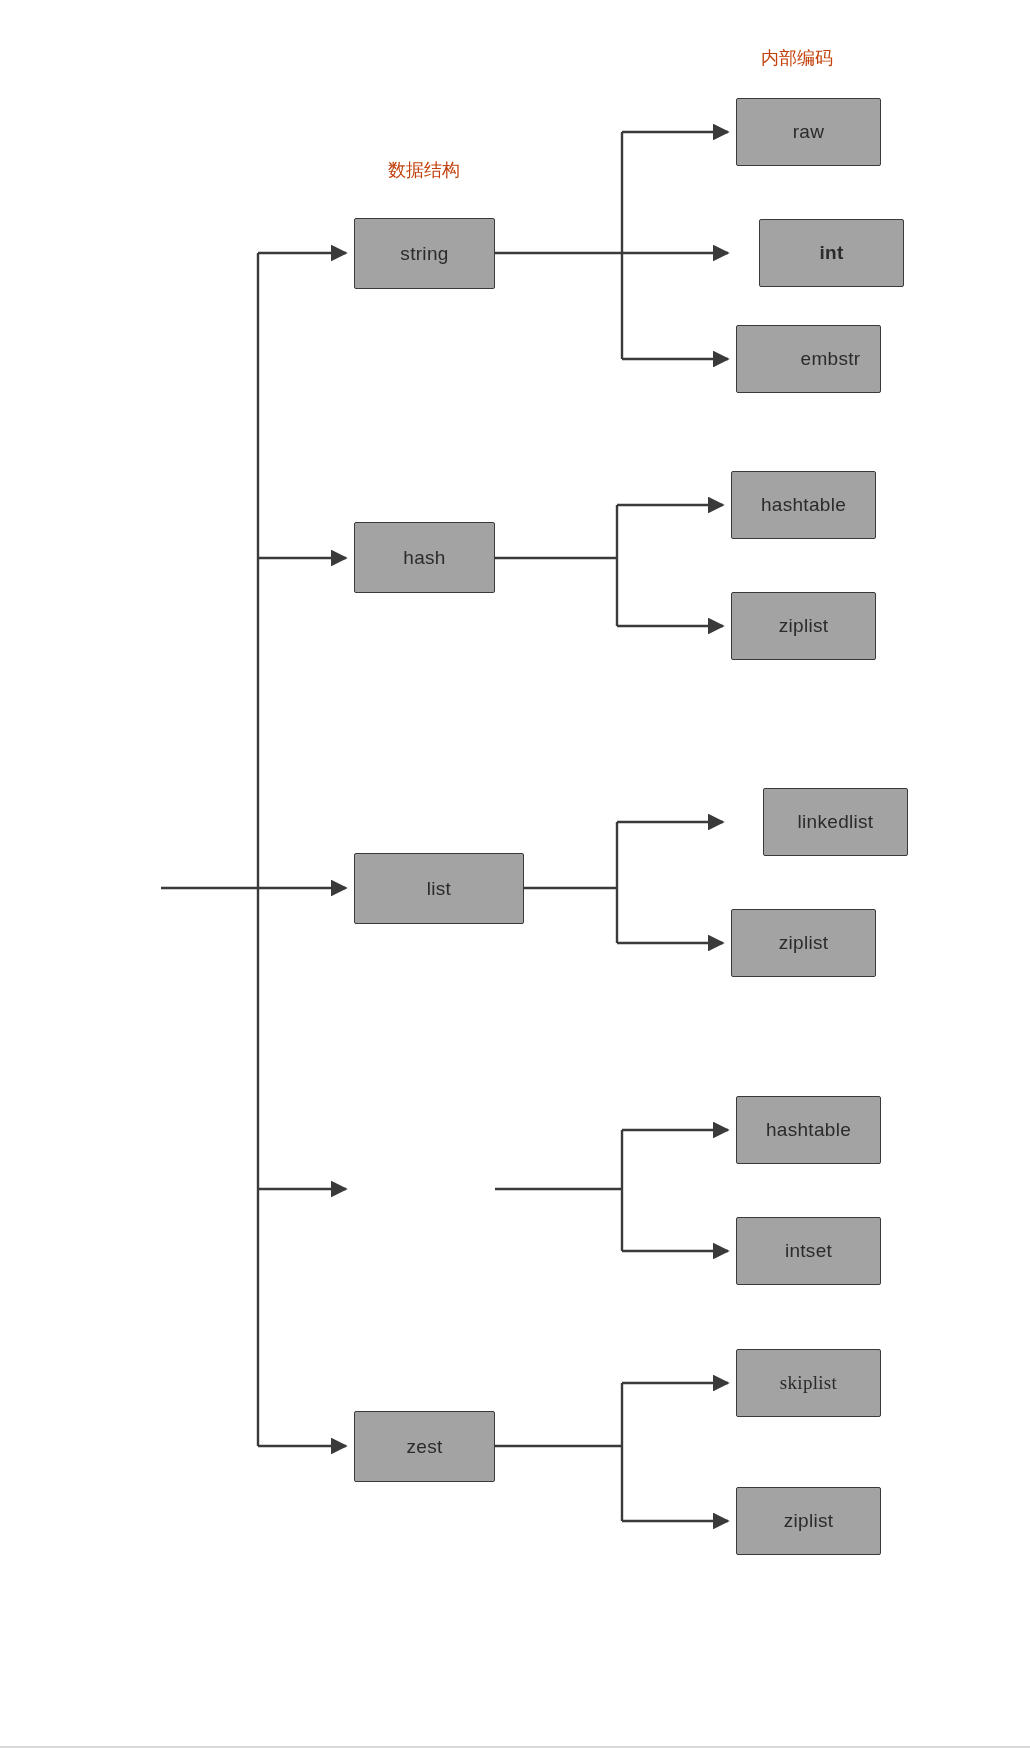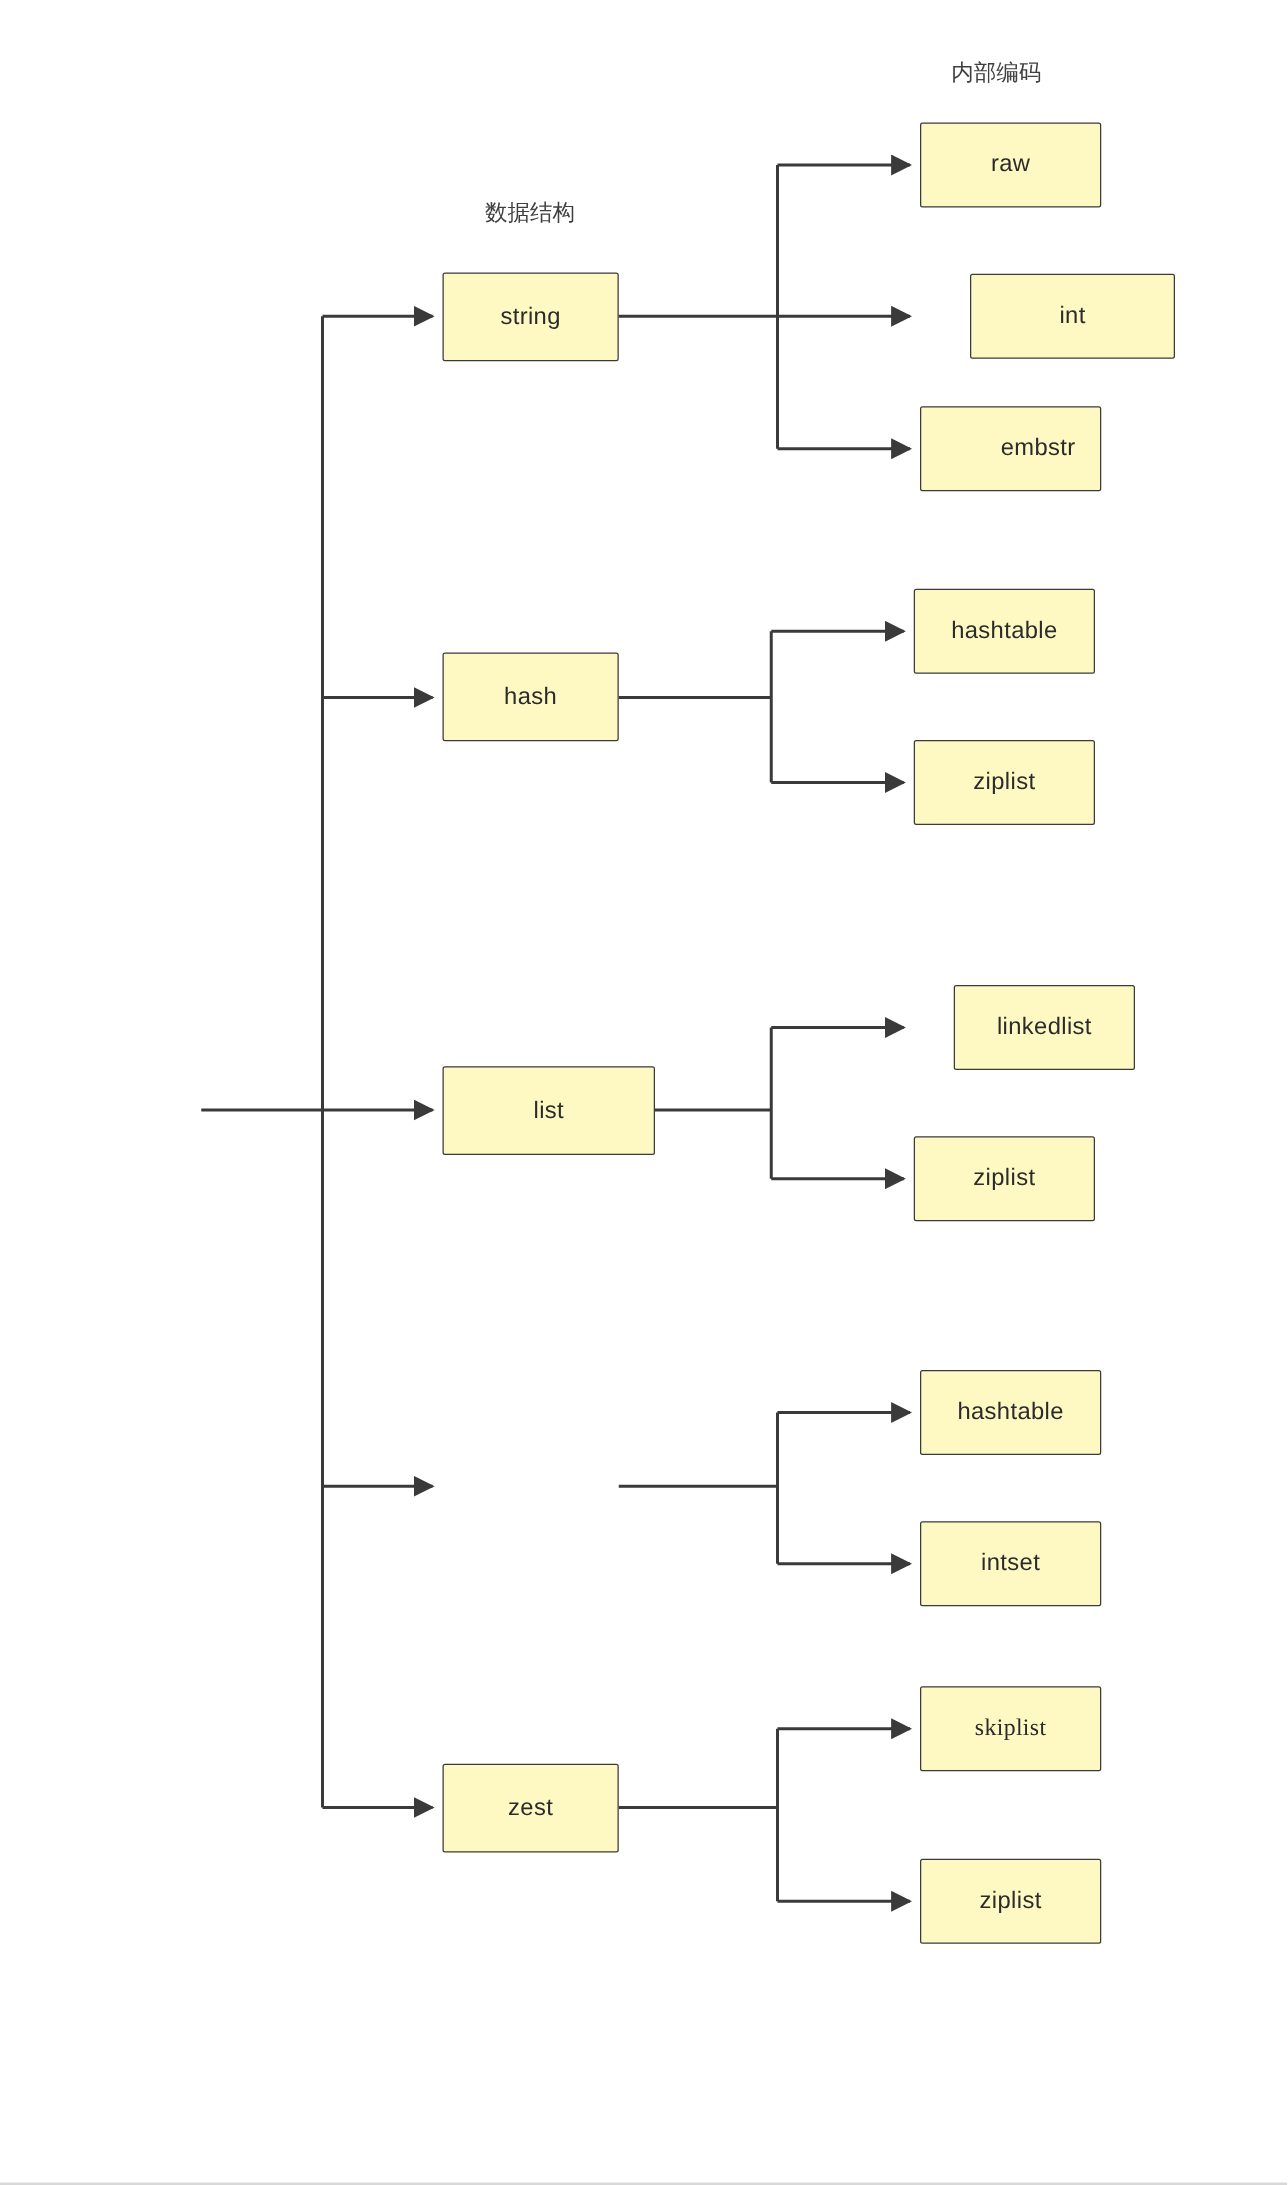--- a/index.html
+++ b/index.html
@@ -23,33 +23,33 @@
     left: 0;
     top: 0;
     width: 1030px;
     height: 1748px;
     pointer-events: none;
   }
   .node {
     position: absolute;
     box-sizing: border-box;
     border: 1.6px solid #3a3a3a;
-    background: #fef9c3;
+    background: #a3a3a3;
     border-radius: 2px;
     display: flex;
     align-items: center;
     justify-content: center;
     font-size: 19px;
     color: #2b2b2b;
     letter-spacing: 0.3px;
   }
   .col-label {
     position: absolute;
     font-size: 18px;
-    color: #404040;
+    color: #c2410c;
     white-space: nowrap;
     text-align: center;
   }
   .bottom-rule {
     position: absolute;
     left: 0;
     bottom: 0;
     width: 1030px;
     height: 2px;
     background: #d8d8d8;
@@ -118,21 +118,21 @@
   <div class="col-label" style="left:374px; top:158px; width:100px;">数据结构</div>
   <div class="col-label" style="left:747px; top:46px; width:100px;">内部编码</div>
 
 
   <div class="node" style="left:354px; top:218px; width:141px; height:71px;">string</div>
   <div class="node" style="left:354px; top:522px; width:141px; height:71px;">hash</div>
   <div class="node" style="left:354px; top:853px; width:170px; height:71px;">list</div>
   <div class="node" style="left:354px; top:1411px; width:141px; height:71px;">zest</div>
 
   <div class="node" style="left:736px; top:98px; width:145px; height:68px;">raw</div>
-  <div class="node" style="left:776px; top:219px; width:164px; height:68px;">int</div>
+  <div class="node" style="left:759px; top:219px; width:145px; height:68px;font-weight:bold;">int</div>
   <div class="node" style="left:736px; top:325px; width:145px; height:68px;padding-left:44px;">embstr</div>
 
   <div class="node" style="left:731px; top:471px; width:145px; height:68px;">hashtable</div>
   <div class="node" style="left:731px; top:592px; width:145px; height:68px;">ziplist</div>
 
   <div class="node" style="left:731px; top:788px; width:145px; height:68px;margin-left:32px;">linkedlist</div>
   <div class="node" style="left:731px; top:909px; width:145px; height:68px;">ziplist</div>
 
   <div class="node" style="left:736px; top:1096px; width:145px; height:68px;">hashtable</div>
   <div class="node" style="left:736px; top:1217px; width:145px; height:68px;">intset</div>

